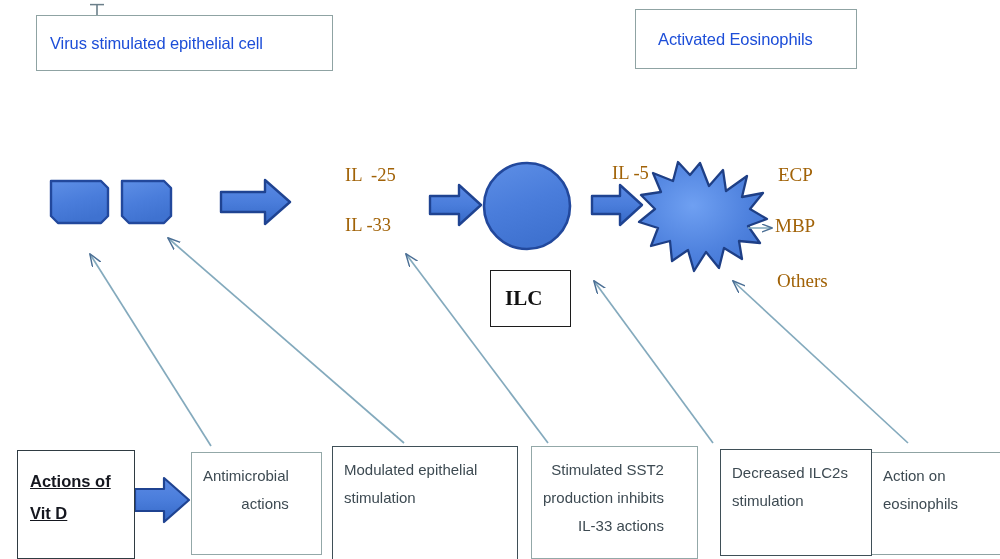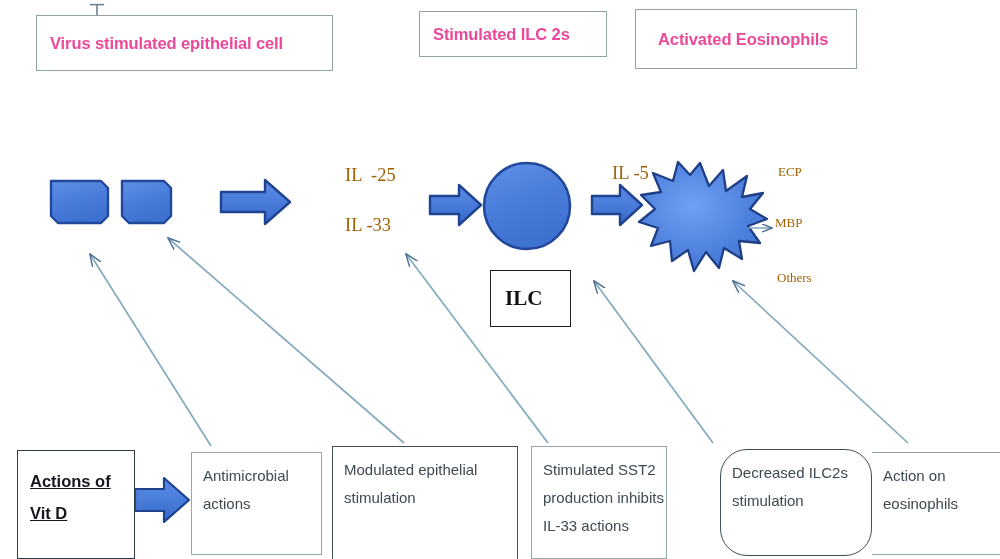--- a/index.html
+++ b/index.html
@@ -38,36 +38,36 @@
   .box-label {
     display: block;
     white-space: pre-line;
   }
   
   .top-box {
     border: 1.5px solid #8fa3a3;
     align-items: center;
   }
   .top-box .box-label {
-    font-weight: bold;
+    font-weight: normal;
     font-size: 16.5px;
-    color: #ec4899;
+    color: #1d4ed8;
     letter-spacing: -0.1px;
     padding-left: 13px;
     line-height: 1.1;
   }
   
   .bot-box .box-label {
     font-size: 15px;
     color: #3d4a52;
     line-height: 1.85;
     padding: 9px 0 0 11px;
   }
   .bot-box.dark-border { border: 1.6px solid #3f4f57; }
-  .bot-box.light-border { border: 1.5px solid #93a8a8; }
+  .bot-box.light-border { border: 1.5px solid #93a8a8; text-align: right; }
   .bot-box.vitd {
     border: 1.7px solid #2f3b42;
   }
   .bot-box.vitd .box-label {
     font-weight: bold;
     font-size: 16.5px;
     color: #15171f;
     line-height: 1.95;
     padding: 14px 0 0 12px;
     text-decoration: underline;
@@ -91,21 +91,21 @@
   }
   
   .sf-label {
     position: absolute;
     font-family: "Liberation Serif", serif;
     font-size: 18.5px;
     color: #a16207;
     white-space: pre;
   }
   .sf-label.big {
-    font-size: 13px;
+    font-size: 19px;
   }
 </style>
 </head>
 <body>
 
 <div id="canvas">
 
   <svg class="svg-layer" viewBox="0 0 1000 559">
     <defs>
       <linearGradient id="gradCell" x1="0" y1="0" x2="0.35" y2="1">
@@ -193,23 +193,20 @@
 
     <g>
       <path d="M135,489 L164,489 L164,478 L189,500 L164,522 L164,511 L135,511 Z" fill="url(#gradArrow)" stroke="#1f4391" stroke-width="2.2" stroke-linejoin="round"></path>
     </g>
   </svg>
 
   <div class="box top-box" style="left:36px; top:15px; width:297px; height:56px;">
     <span class="box-label">Virus stimulated epithelial cell</span>
   </div>
 
-  <div class="box top-box" style="left:419px; top:11px; width:188px; height:46px;">
-    <span class="box-label">Stimulated  ILC 2s</span>
-  </div>
 
   <div class="box top-box" style="left:635px; top:9px; width:222px; height:60px;padding-left:9px;">
     <span class="box-label">Activated Eosinophils</span>
   </div>
 
   <span class="sf-label" style="left:345px; top:165px;">IL  -25</span>
 
   <span class="sf-label" style="left:345px; top:215px;">IL -33</span>
 
   <span class="sf-label" style="left:612px; top:163px;">IL -5</span>
@@ -232,27 +229,27 @@
   <div class="box bot-box light-border" style="left:191px; top:452px; width:131px; height:103px;">
     <span class="box-label">Antimicrobial
 actions</span>
   </div>
 
   <div class="box bot-box dark-border" style="left:332px; top:446px; width:186px; height:134px;">
     <span class="box-label">Modulated epithelial
 stimulation</span>
   </div>
 
-  <div class="box bot-box light-border" style="left:531px; top:446px; width:136px; height:113px;">
+  <div class="box bot-box light-border" style="left:531px; top:446px; width:167px; height:113px;">
     <span class="box-label">Stimulated SST2
 production inhibits
 IL-33 actions</span>
   </div>
 
-  <div class="box bot-box dark-border" style="left:720px; top:449px; width:152px; height:107px;border-radius:27px;">
+  <div class="box bot-box dark-border" style="left:720px; top:449px; width:152px; height:107px;">
     <span class="box-label">Decreased ILC2s
 stimulation</span>
   </div>
 
   <div class="box bot-box openright" style="left:872px; top:452px; width:140px; height:103px;">
     <span class="box-label">Action on
 eosinophils</span>
   </div>
 
 </div>

